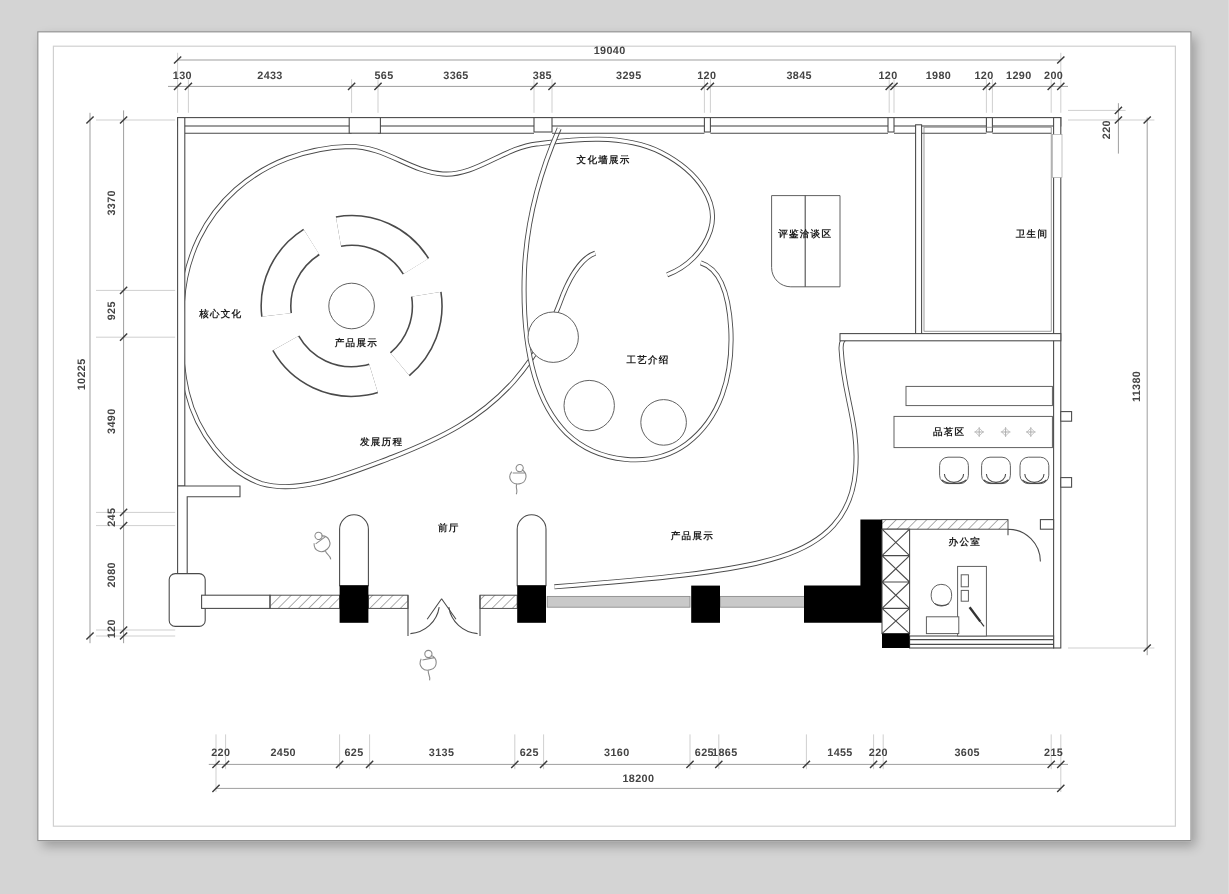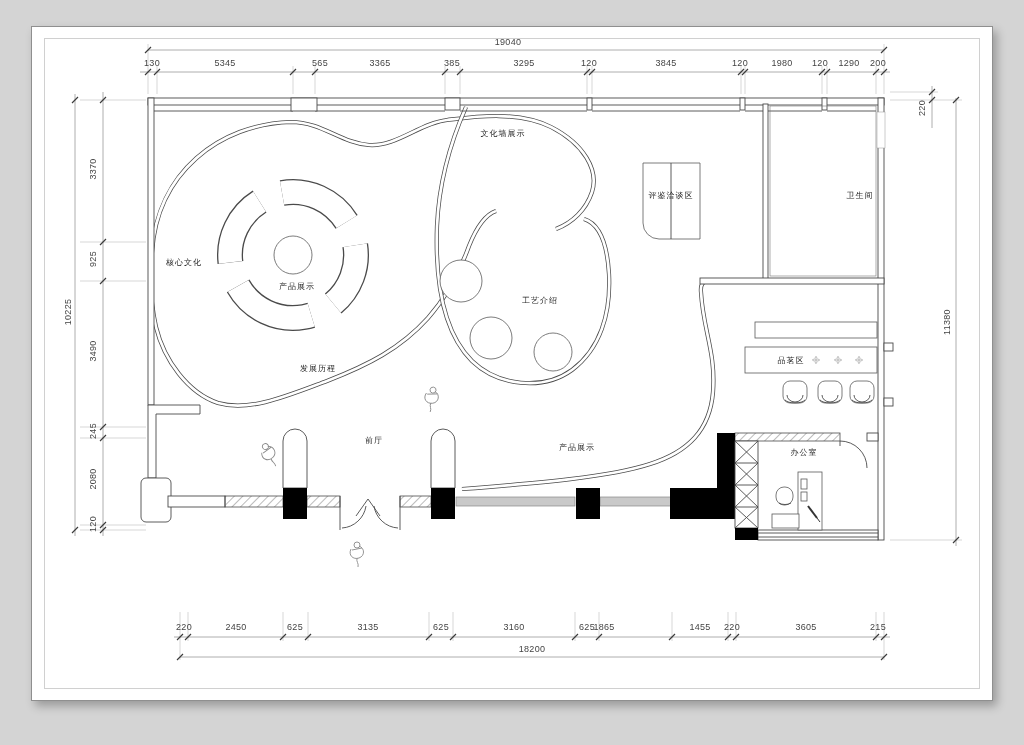--- a/index.html
+++ b/index.html
@@ -1,17 +1,17 @@
 <!DOCTYPE html>
 <html><head>
 <meta charset="utf-8">
 <style>
   html,body{margin:0;padding:0;width:1024px;height:745px;overflow:hidden;
     font-family:"Liberation Sans", sans-serif;}
-  .stage{position:absolute;inset:0;background:#d4d4d4;}
+  .stage{position:absolute;inset:0;background:#d4d4d4;font-weight:bold;}
   .sheet{position:absolute;left:31px;top:26px;width:960px;height:673px;
     background:#ffffff;border:1px solid #8f8f8f;box-shadow:4px 5px 9px rgba(0,0,0,.28);}
   .frame{position:absolute;left:12px;top:11px;right:12px;bottom:11px;border:1px solid #d0d0d0;}
   svg.plan{position:absolute;left:0;top:0;width:1024px;height:745px;}
   .labels{position:absolute;inset:0;pointer-events:none;}
   .dim{position:absolute;font-size:9px;color:#444;letter-spacing:.3px;white-space:nowrap;
     transform:translate(-50%,-50%);}
   .dimv{position:absolute;font-size:9px;color:#444;letter-spacing:.3px;white-space:nowrap;
     transform:translate(-50%,-50%) rotate(-90deg);}
   .room{position:absolute;font-size:8px;color:#1f1f1f;letter-spacing:1px;white-space:nowrap;
@@ -190,21 +190,21 @@
       <use href="#person" transform="translate(268,452) rotate(-25)"></use>
       <use href="#person" transform="translate(432,396) rotate(10)"></use>
       <use href="#person" transform="translate(357,551)"></use>
     </g>
   </svg>
 
   <div class="labels">
 
     <span class="dim" style="left:508px;top:42px">19040</span>
     <span class="dim" style="left:152px;top:63px">130</span>
-    <span class="dim" style="left:225px;top:63px">5345</span>
+    <span class="dim" style="left:225px;top:63px">2433</span>
     <span class="dim" style="left:320px;top:63px">565</span>
     <span class="dim" style="left:380px;top:63px">3365</span>
     <span class="dim" style="left:452px;top:63px">385</span>
     <span class="dim" style="left:524px;top:63px">3295</span>
     <span class="dim" style="left:589px;top:63px">120</span>
     <span class="dim" style="left:666px;top:63px">3845</span>
     <span class="dim" style="left:740px;top:63px">120</span>
     <span class="dim" style="left:782px;top:63px">1980</span>
     <span class="dim" style="left:820px;top:63px">120</span>
     <span class="dim" style="left:849px;top:63px">1290</span>

